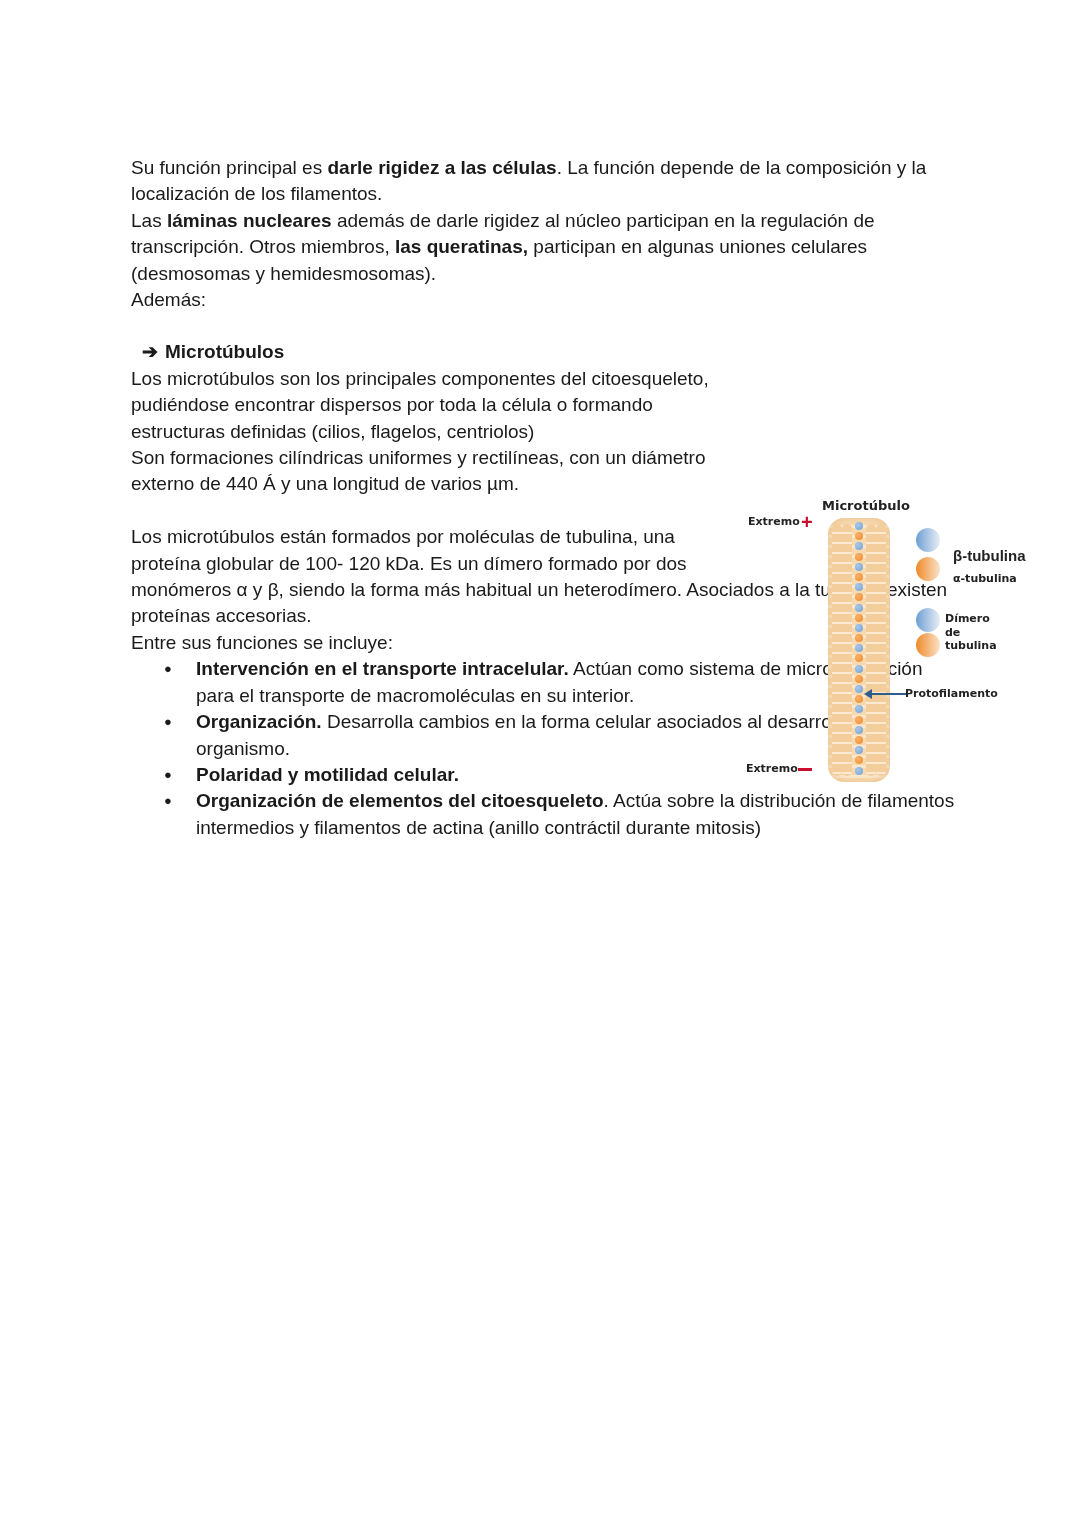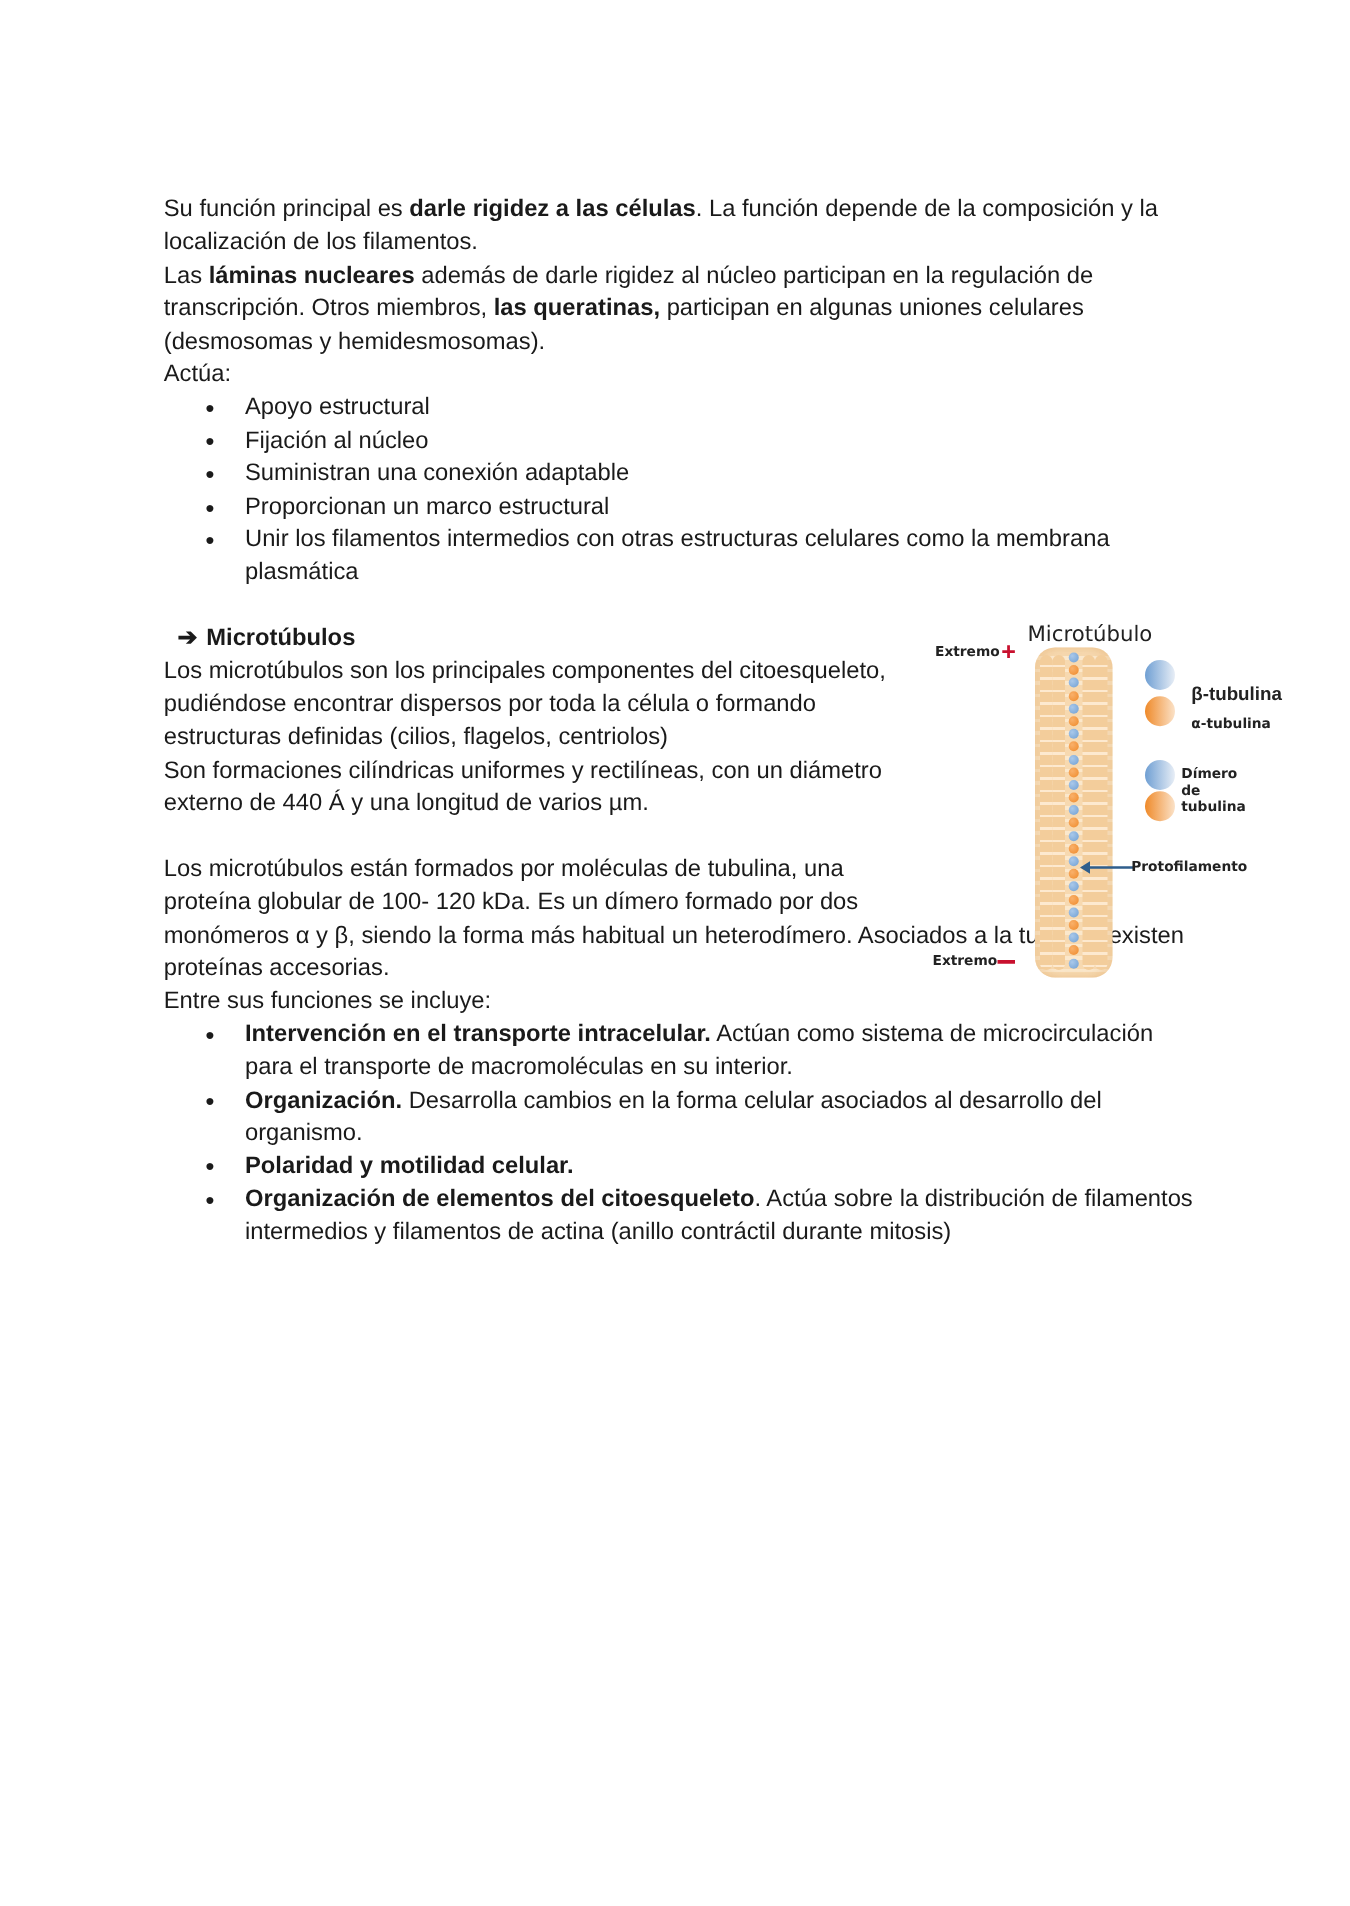--- a/index.html
+++ b/index.html
@@ -32,46 +32,39 @@
     .arrow-line { position: absolute; left: 868px; top: 693px; width: 40px; height: 2px; background: #2f5e8c; }
     .arrow-head { position: absolute; left: 864px; top: 689px; width: 0; height: 0;
                   border-top: 5px solid transparent; border-bottom: 5px solid transparent; border-right: 8px solid #2f5e8c; }
   </style>
 </head>
 <body>
 
 <div class="page">
   <p class="p"><span>Su función principal es </span><b>darle rigidez a las células</b><span>. La función depende de la composición y la localización de los filamentos.</span></p>
   <p class="p"><span>Las </span><b>láminas nucleares</b><span> además de darle rigidez al núcleo participan en la regulación de transcripción. Otros miembros, </span><b>las queratinas,</b><span> participan en algunas uniones celulares (desmosomas y hemidesmosomas).</span></p>
-  <p class="p">Actúa:</p>
-  <ul class="bullets">
-    <li>Apoyo estructural</li>
-    <li>Fijación al núcleo</li>
-    <li>Suministran una conexión adaptable</li>
-    <li>Proporcionan un marco estructural</li>
-    <li>Unir los filamentos intermedios con otras estructuras celulares como la membrana plasmática</li>
-  </ul>
+  <p class="p">Además:</p>
 
   <p class="heading"><span class="arrow">➔</span><span>Microtúbulos</span></p>
   <p class="p narrow">Los microtúbulos son los principales componentes del citoesqueleto, pudiéndose encontrar dispersos por toda la célula o formando estructuras definidas (cilios, flagelos, centriolos)</p>
   <p class="p narrow">Son formaciones cilíndricas uniformes y rectilíneas, con un diámetro externo de 440 Á y una longitud de varios µm.</p>
   <div class="gap"></div>
   <p class="p narrow">Los microtúbulos están formados por moléculas de tubulina, una proteína globular de 100- 120 kDa. Es un dímero formado por dos</p>
   <p class="p">monómeros α y β, siendo la forma más habitual un heterodímero. Asociados a la tubulina existen proteínas accesorias.</p>
   <p class="p">Entre sus funciones se incluye:</p>
   <ul class="bullets">
     <li><b>Intervención en el transporte intracelular.</b><span> Actúan como sistema de microcirculación para el transporte de macromoléculas en su interior.</span></li>
     <li><b>Organización.</b><span> Desarrolla cambios en la forma celular asociados al desarrollo del organismo.</span></li>
     <li><b>Polaridad y motilidad celular.</b><span></span></li>
     <li><b>Organización de elementos del citoesqueleto</b><span>. Actúa sobre la distribución de filamentos intermedios y filamentos de actina (anillo contráctil durante mitosis)</span></li>
   </ul>
 </div>
 
 <div>
-  <span class="lbl" style="position:absolute;left:822px;top:498px;font-size:17px;font-weight:normal;font-family:'DejaVu Sans',sans-serif;color:#222;">Microtúbulo</span>
+  <span class="lbl" style="position:absolute;left:822px;top:498px;font-size:13px;font-weight:bold;font-family:'DejaVu Sans',sans-serif;color:#222;">Microtúbulo</span>
   <span class="lbl" style="position:absolute;left:748px;top:515px;font-size:11px;font-weight:bold;font-family:'DejaVu Sans',sans-serif;color:#222;">Extremo</span>
   <span class="plus" style="left:801px;top:514px;">+</span>
   <span class="lbl" style="position:absolute;left:746px;top:762px;font-size:11px;font-weight:bold;font-family:'DejaVu Sans',sans-serif;color:#222;">Extremo</span>
   <span class="minus" style="left:798px;top:768px;"></span>
 
   <div class="tube">
     <div class="col" style="left:4px;"></div>
     <div class="col" style="left:14px;"></div>
     <div class="col" style="left:38px;"></div>
     <div class="col" style="left:48px;"></div>

